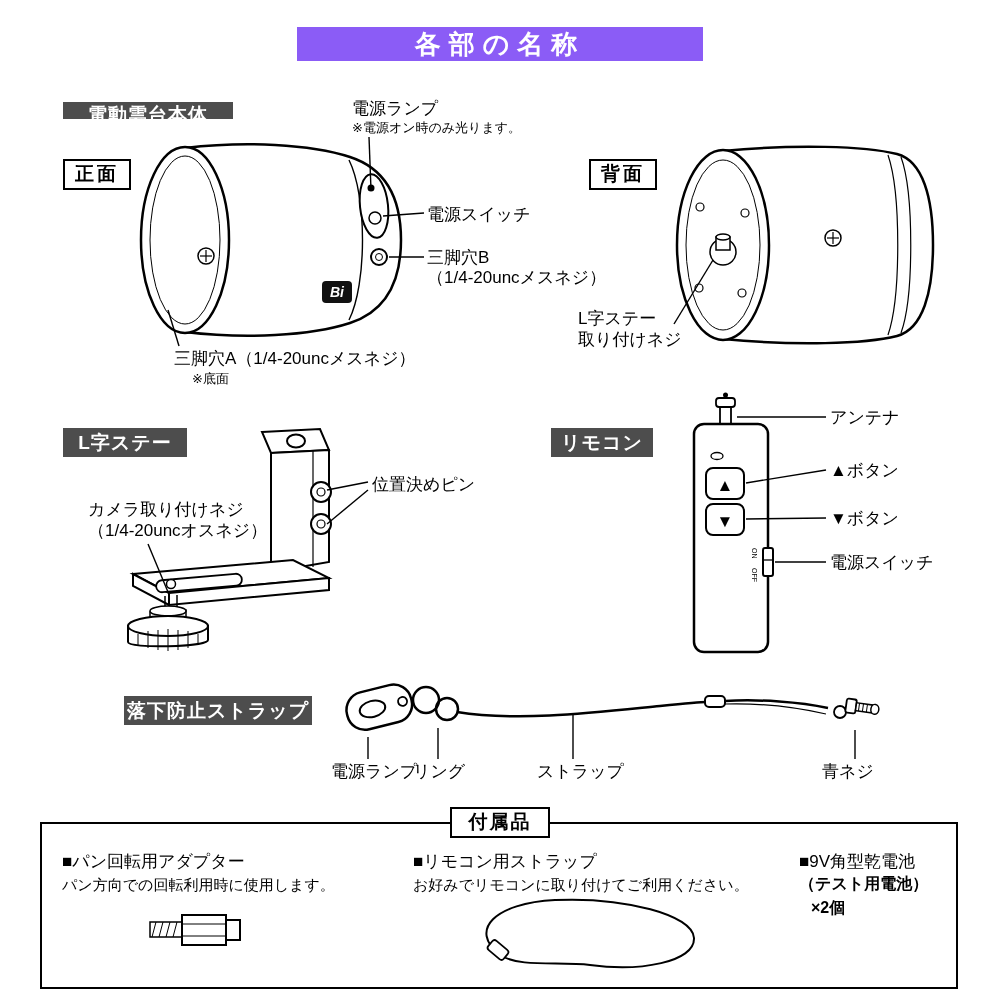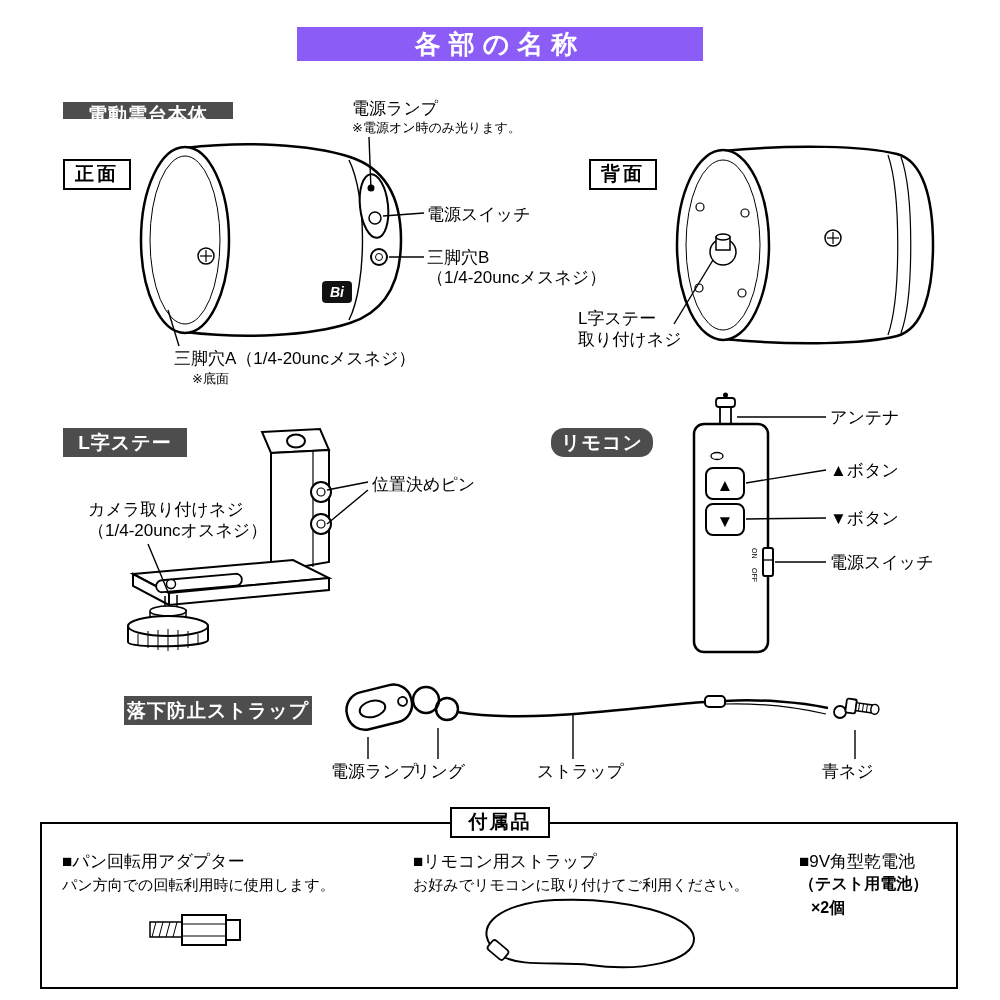--- a/index.html
+++ b/index.html
@@ -210,21 +210,21 @@
 <div class="note" style="left:174px; top:371px;margin-left:18px;">※底面</div>
 
 <div class="label" style="left:578px; top:309px;">L字ステー</div>
 <div class="label" style="left:578px; top:330px;">取り付けネジ</div>
 
 <div class="sec-label" style="left:63px; top:428px; width:124px; height:29px;">L字ステー</div>
 <div class="label" style="left:372px; top:475px;">位置決めピン</div>
 <div class="label" style="left:88px; top:500px;">カメラ取り付けネジ</div>
 <div class="label" style="left:88px; top:521px;">（1/4-20uncオスネジ）</div>
 
-<div class="sec-label" style="left:551px; top:428px; width:102px; height:29px;border-radius:13px;">リモコン</div>
+<div class="sec-label" style="left:551px; top:428px; width:102px; height:29px;">リモコン</div>
 <div class="label" style="left:830px; top:408px;">アンテナ</div>
 <div class="label" style="left:830px; top:461px;">▲ボタン</div>
 <div class="label" style="left:830px; top:509px;">▼ボタン</div>
 <div class="label" style="left:830px; top:553px;">電源スイッチ</div>
 
 <div class="sec-label" style="left:124px; top:696px; width:188px; height:29px;">落下防止ストラップ</div>
 <div class="label" style="left:331px; top:762px;">電源ランプ</div>
 <div class="label" style="left:413px; top:762px;">リング</div>
 <div class="label" style="left:537px; top:762px;">ストラップ</div>
 <div class="label" style="left:822px; top:762px;">青ネジ</div>

